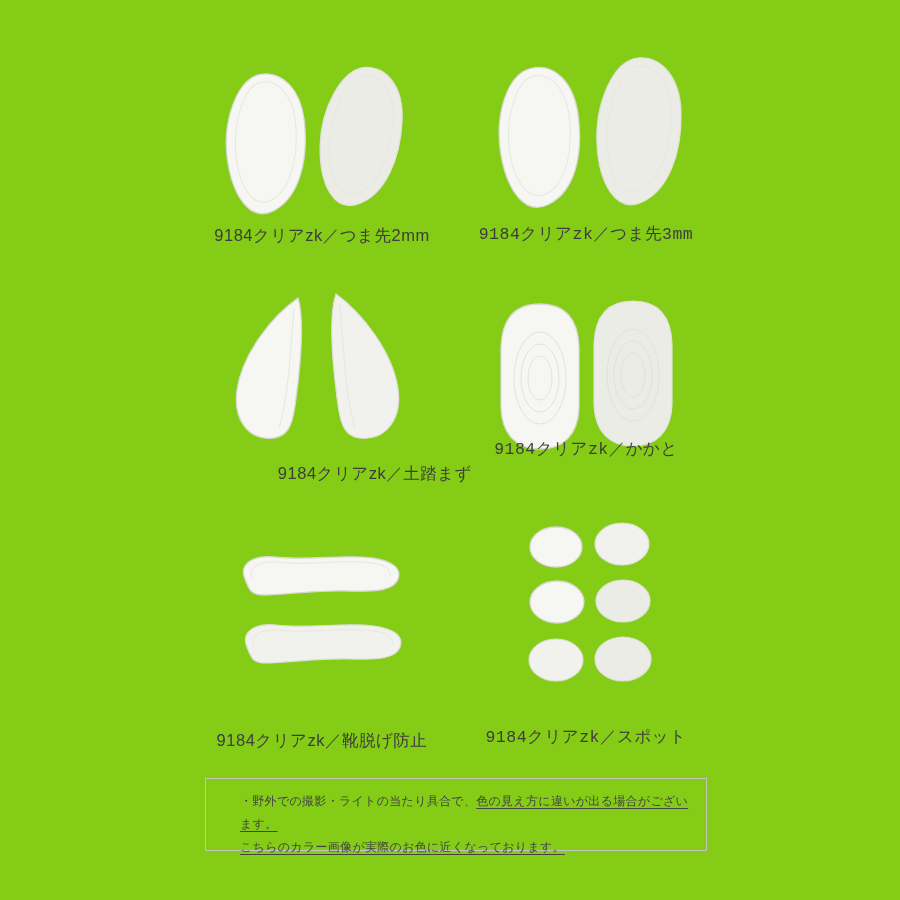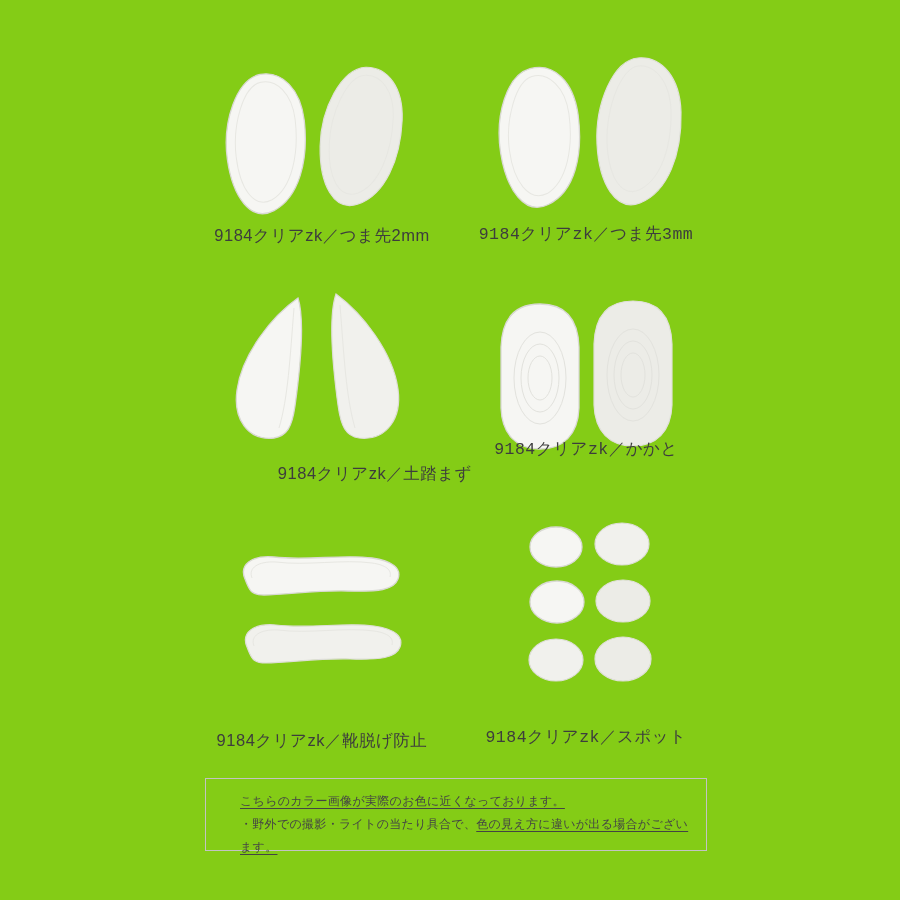--- a/index.html
+++ b/index.html
@@ -119,20 +119,20 @@
     <ellipse class="gel-mid" cx="100" cy="26" rx="27" ry="21"></ellipse>
     <ellipse class="gel-light" cx="35" cy="84" rx="27" ry="21"></ellipse>
     <ellipse class="gel-dark" cx="101" cy="83" rx="27" ry="21"></ellipse>
     <ellipse class="gel-mid" cx="34" cy="142" rx="27" ry="21"></ellipse>
     <ellipse class="gel-dark" cx="101" cy="141" rx="28" ry="22"></ellipse>
   </svg>
   <div class="caption col-right" style="top:706px;margin-top:22px;">9184クリアzk／スポット</div>
 
   <div class="disclaimer">
     <div>
-      <span class="ul">こちらのカラー画像が実際のお色に近くなっております。</span>
+      <span>・野外での撮影・ライトの当たり具合で、</span><span class="ul">色の見え方に違いが出る場合がございます。</span>
     </div>
     <div>
-      <span>・野外での撮影・ライトの当たり具合で、</span><span class="ul">色の見え方に違いが出る場合がございます。</span>
+      <span class="ul">こちらのカラー画像が実際のお色に近くなっております。</span>
     </div>
   </div>
 
 </div>
 
 </body></html>

